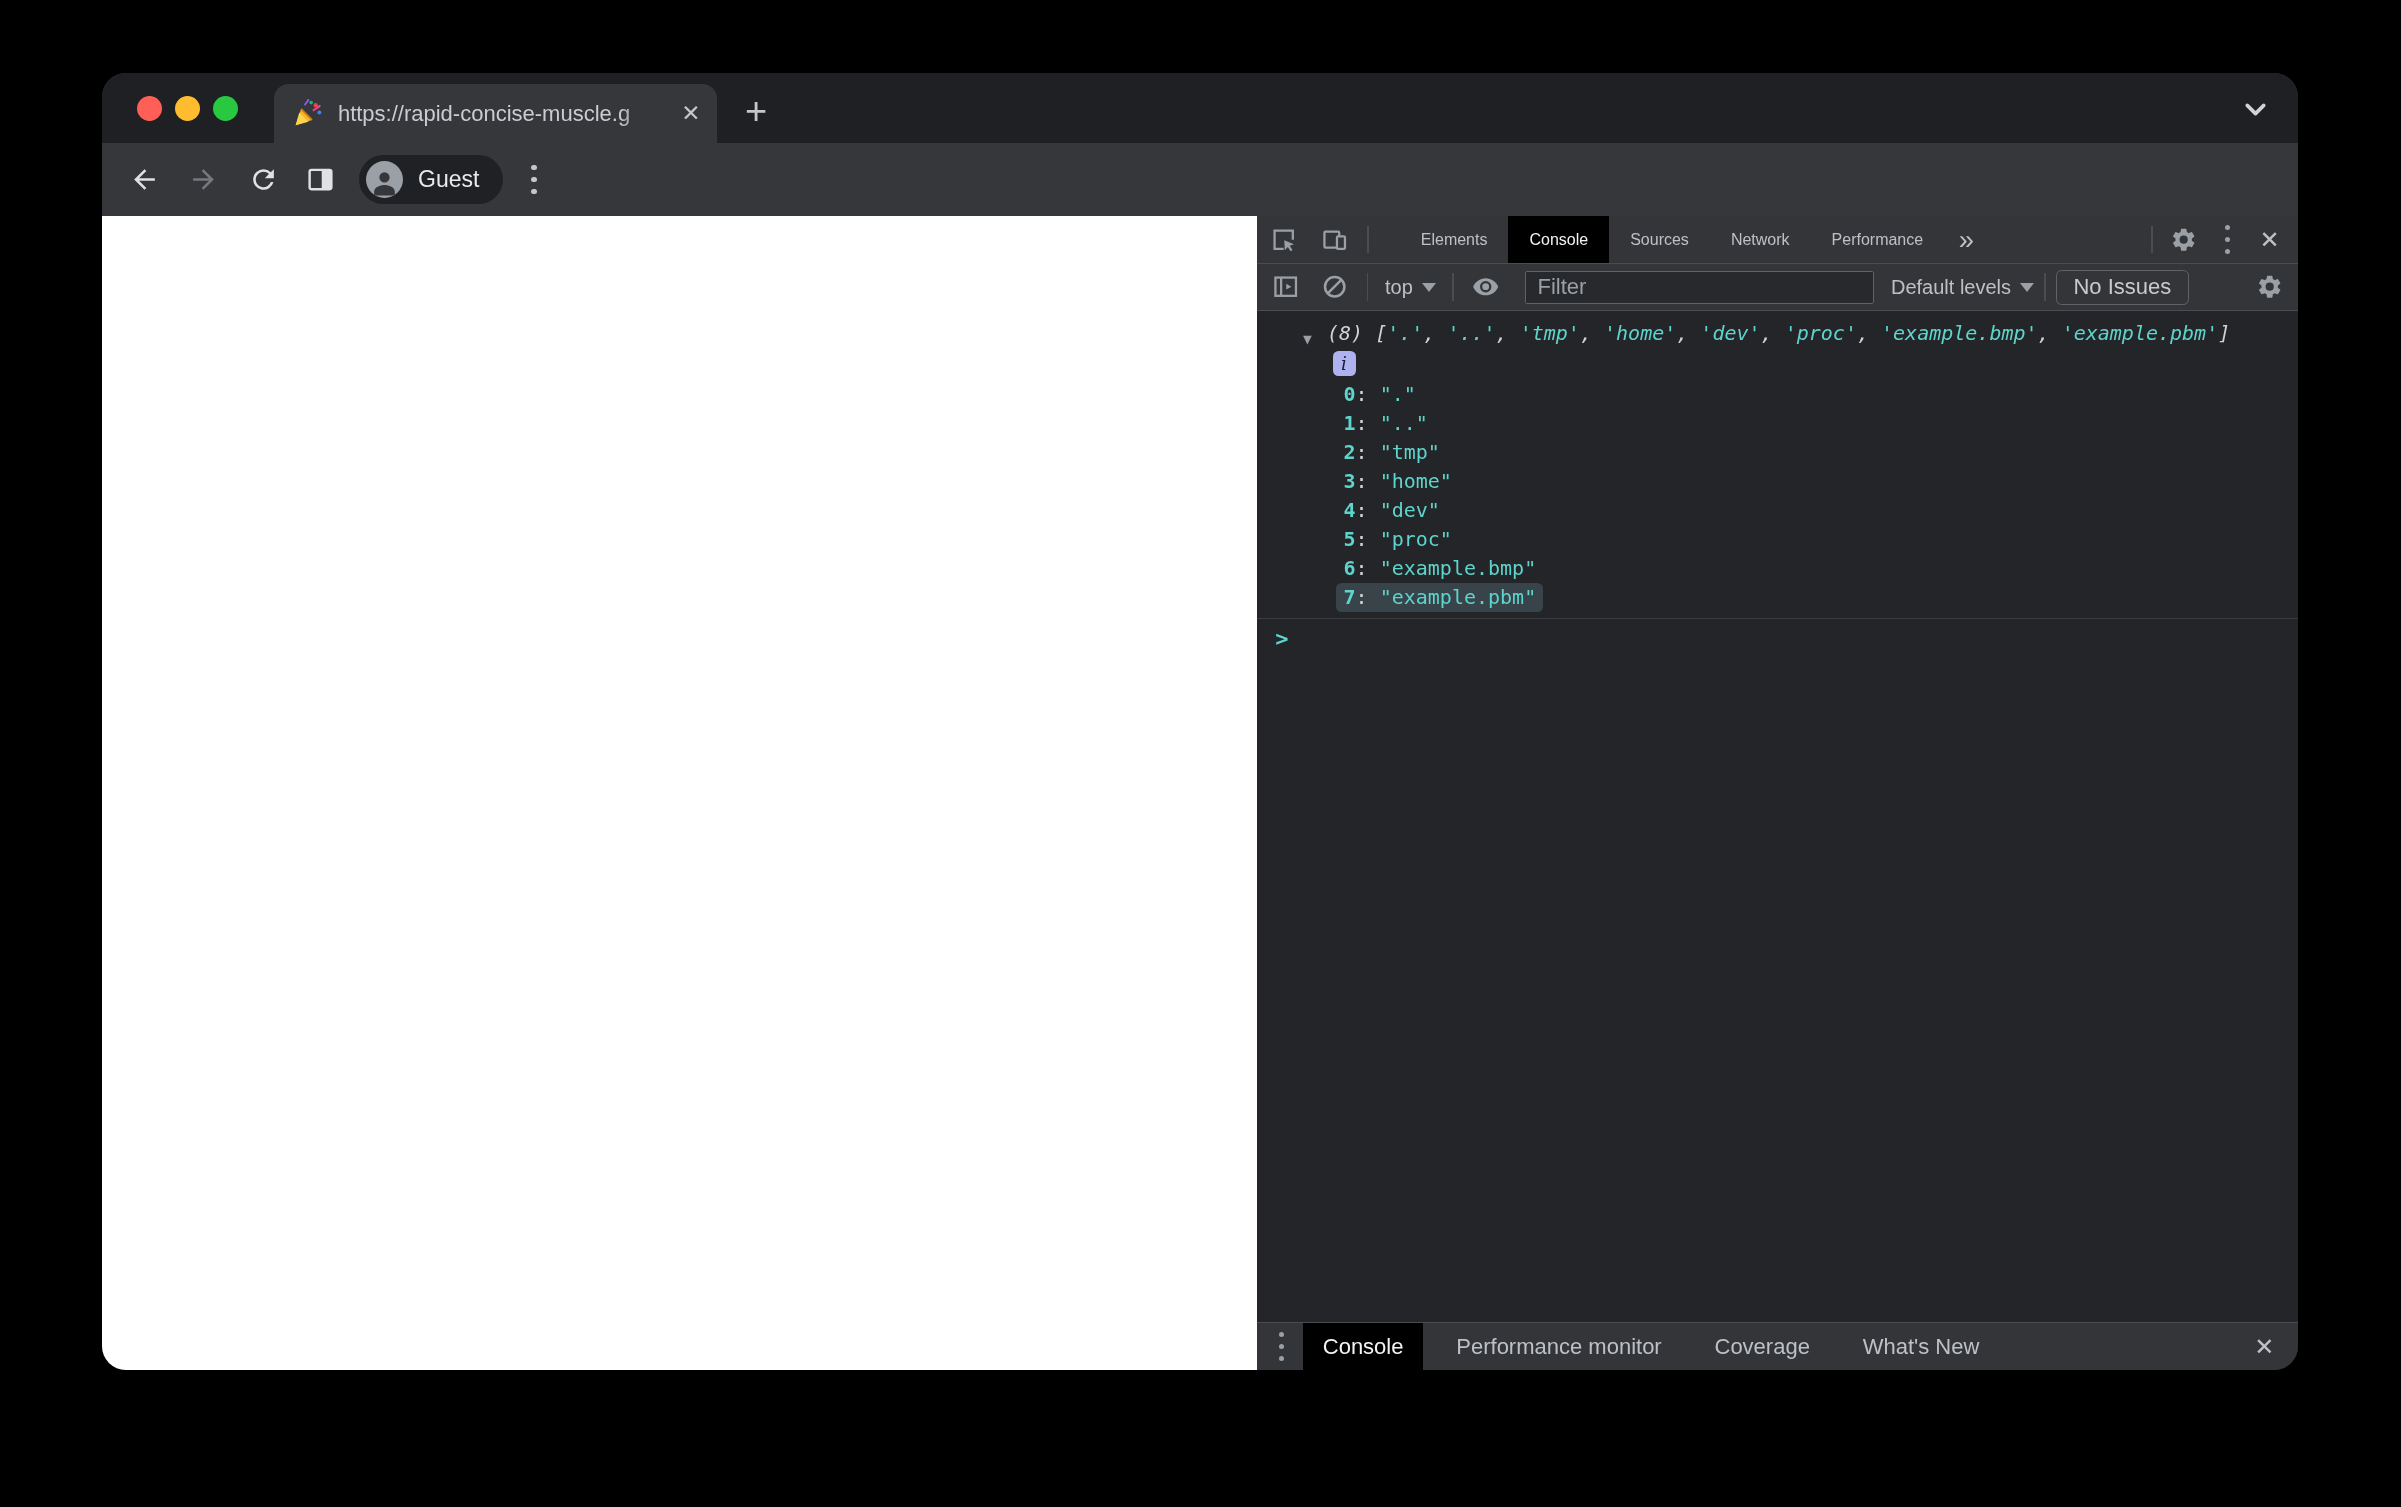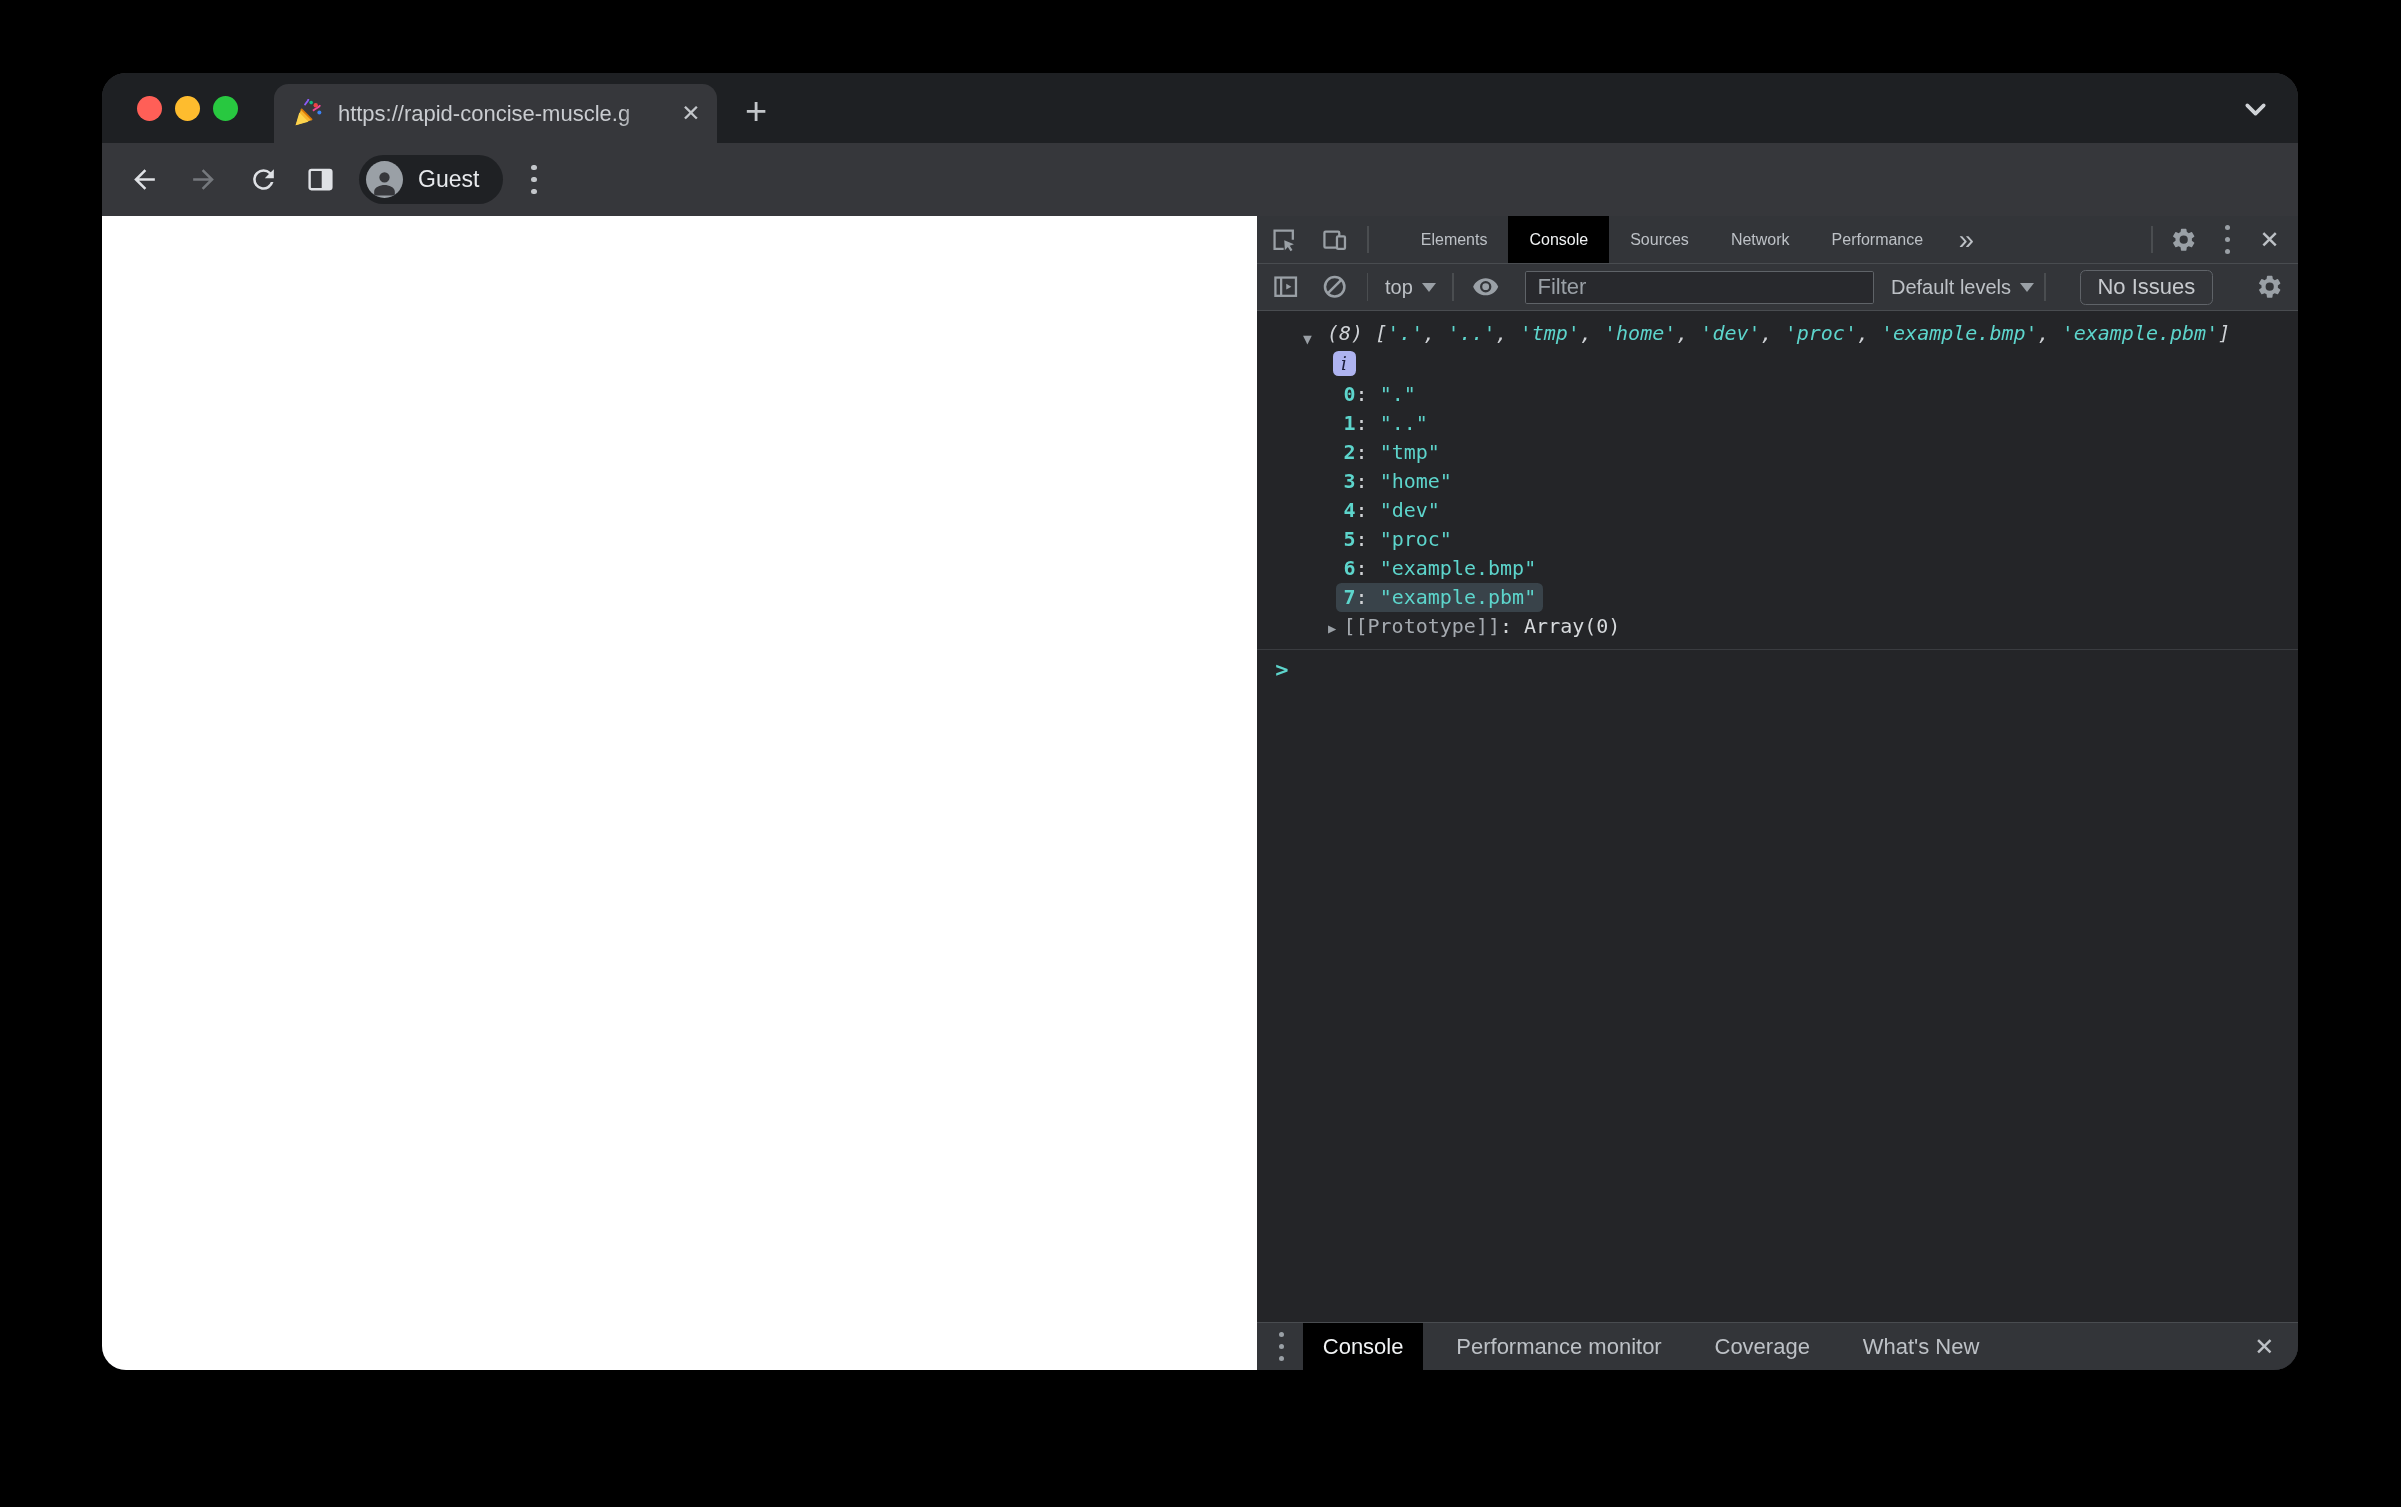--- a/index.html
+++ b/index.html
@@ -67,21 +67,21 @@
   .spacer { flex:1 1 auto; }
   .dt-close { font-size:24px; color:#bdc1c6; padding:0 3.7px; }
 
   .dt-toolbar { height:47px; padding-left:14.6px; }
   .drop { display:flex; align-items:center; gap:9.1px; font-size:20px; color:#bdc1c6; white-space:nowrap; }
   .tri-down { width:0; height:0; border-left:7.3px solid transparent; border-right:7.3px solid transparent; border-top:9.1px solid #9aa0a6; }
   .filter-input { width:349px; height:33px; background:#28292d; border:1.8px solid #5f6368; border-radius:1.8px;
     color:#3b82f6; font-size:22px; font-family:"Liberation Sans", sans-serif; padding:0 11px; outline:none; }
   .filter-input::placeholder { color:#9aa0a6; }
   .chip { height:35px; border:1.8px solid #5f6368; border-radius:5.5px; display:flex; align-items:center;
-    padding:0 16.5px; font-size:22px; color:#c7cace; white-space:nowrap;margin-left:24px; }
+    padding:0 16.5px; font-size:22px; color:#c7cace; white-space:nowrap; }
 
   .console { flex:1 1 auto; background:#242528; font-family:"DejaVu Sans Mono", monospace; font-size:20px;
     color:#cfd2d6; overflow:hidden; position:relative; }
   .msg { padding:9.1px 50px 0 70px; }
   .src-link { display:block; text-align:right; color:#c4c7cb; text-decoration:underline; line-height:27.4px; font-size:20px; }
   .preview-line { position:relative; line-height:27.4px; font-style:italic; white-space:nowrap; }
   .tri { position:absolute; left:-24px; top:4.6px; font-size:14.6px; color:#9aa0a6; font-style:normal; }
   .tok-punct { color:#cfd2d6; }
   .tok-str { color:#5dd5cc; }
   .badge-line { line-height:29px; margin:1.8px 0 1.8px 5.5px; }
@@ -279,23 +279,20 @@
             <div id="array-rows">
                 <div class="arr-row"><span class="inner"><span class="idx">0</span><span class="colon">: </span><span class="str">"."</span></span></div>
                 <div class="arr-row"><span class="inner"><span class="idx">1</span><span class="colon">: </span><span class="str">".."</span></span></div>
                 <div class="arr-row"><span class="inner"><span class="idx">2</span><span class="colon">: </span><span class="str">"tmp"</span></span></div>
                 <div class="arr-row"><span class="inner"><span class="idx">3</span><span class="colon">: </span><span class="str">"home"</span></span></div>
                 <div class="arr-row"><span class="inner"><span class="idx">4</span><span class="colon">: </span><span class="str">"dev"</span></span></div>
                 <div class="arr-row"><span class="inner"><span class="idx">5</span><span class="colon">: </span><span class="str">"proc"</span></span></div>
                 <div class="arr-row"><span class="inner"><span class="idx">6</span><span class="colon">: </span><span class="str">"example.bmp"</span></span></div>
                 <div class="arr-row hl"><span class="inner"><span class="idx">7</span><span class="colon">: </span><span class="str">"example.pbm"</span></span></div>
               </div>
-            <div class="proto-row">
-              <span class="caret">▶</span><span class="proto-key">[[Prototype]]</span><span class="colon">: </span><span class="proto-val">Array(0)</span>
-            </div>
           </div>
           <hr class="console-rule">
           <div class="prompt-row">
             <span class="prompt">&gt;</span>
           </div>
         </div>
 
         <div class="drawer">
           <span class="kebab drawer-kebab">
               <i></i>

